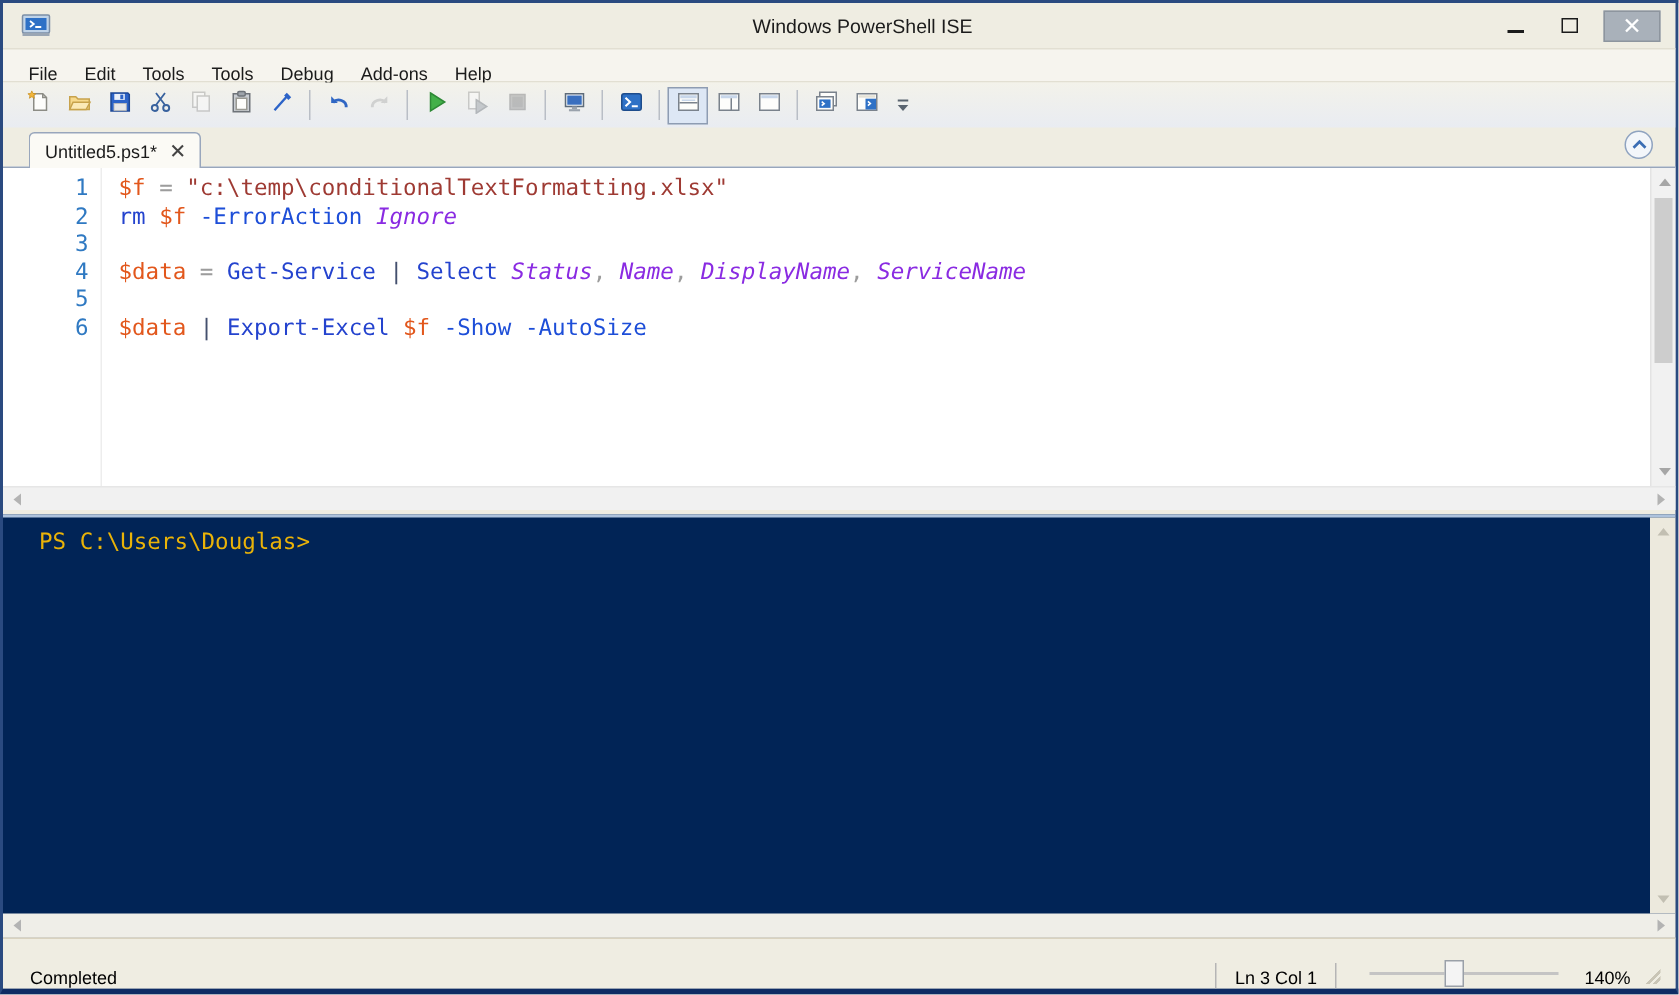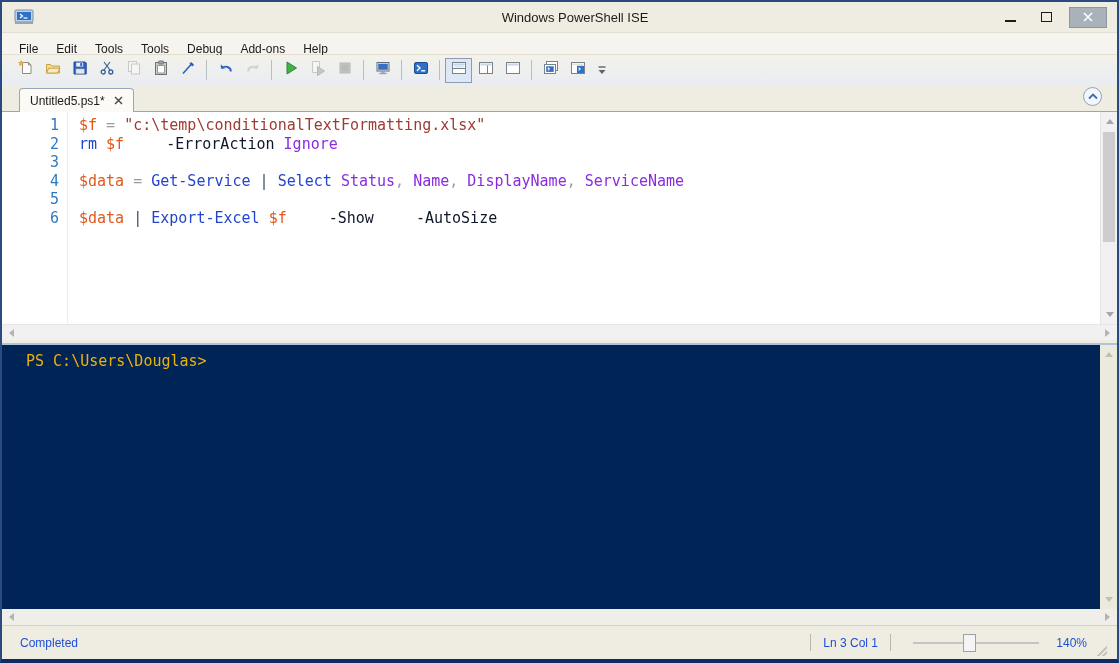--- a/index.html
+++ b/index.html
@@ -45,22 +45,22 @@
   .editor-wrap { flex:0 0 229px; height:229px; background:#ffffff; border-top:1px solid #98a6bc; display:flex; flex-direction:column; }
   .editor-body { flex:1; display:flex; overflow:hidden; }
   .gutter { width:66px; flex:0 0 66px; text-align:right; padding:4px 8px 0 0; color:#2f79c2; font:15px/18.6px "DejaVu Sans Mono", monospace; border-right:1px solid #ededed; }
   .gutter div { height:18.6px; }
   .code { flex:1; padding:4px 0 0 11px; font:15px/18.6px "DejaVu Sans Mono", monospace; color:#000; overflow:hidden; }
   .code div { height:18.6px; white-space:pre; }
   .tk-var   { color:#e2571c; }
   .tk-op    { color:#9c9c9c; }
   .tk-str   { color:#9e3a33; }
   .tk-cmd   { color:#2443ce; }
-  .tk-param { color:#0f172a;margin-left:33px; }
-  .tk-arg   { color:#8a2be2; }
+  .tk-param { color:#1d4ed8; }
+  .tk-arg   { color:#8a2be2;font-style:italic; }
   .tk-pipe  { color:#44506e; }
   .tk-pln   { color:#000000; }
 
   
   .v-scroll { width:17px; flex:0 0 17px; background:#f1f1f1; border-left:1px solid #e3e3e3; position:relative; }
   .v-thumb { position:absolute; left:2px; right:2px; top:20px; height:110px; background:#cdcdcd; }
   .arr { width:0; height:0; position:absolute; }
   .arr-up    { left:5px; top:7px;    border-left:4px solid transparent; border-right:4px solid transparent; border-bottom:5px solid #a6a6a6; }
   .arr-down  { left:5px; bottom:7px; border-left:4px solid transparent; border-right:4px solid transparent; border-top:5px solid #a6a6a6; }
   .h-scroll { height:16px; flex:0 0 16px; background:#f1f1f1; border-top:1px solid #e6e6e6; position:relative; }
@@ -70,21 +70,21 @@
   
   .console-wrap { flex:0 0 282px; height:282px; margin-top:3px; border-top:2px solid #aec3dd; display:flex; flex-direction:column; background:#012456; }
   .console-body { flex:1; display:flex; }
   .console-text { flex:1; padding:7px 0 0 24px; color:#eab308; font:15px/18.6px "DejaVu Sans Mono", monospace; white-space:pre; }
   .console-vscroll { width:17px; flex:0 0 17px; background:#ece9dd; position:relative; }
   .console-vscroll .arr-up { border-bottom-color:#c2bfb2; }
   .console-vscroll .arr-down { border-top-color:#c2bfb2; }
   .console-hscroll { height:16px; flex:0 0 16px; background:#efeee8; position:relative; }
 
   
-  .statusbar { flex:1; border-top:1px solid #d9d2bf; background:#efede2; display:flex; align-items:center; padding:0 10px 0 18px; font-size:12px; color:#1d4ed8; position:relative; }
+  .statusbar { flex:1; border-top:1px solid #d9d2bf; background:#efede2; display:flex; align-items:flex-end; padding:0 10px 0 18px; font-size:12px; color:#000000; position:relative; }
   .status-left { flex:1; }
   .sb-sep { width:1px; height:17px; background:#b5b5b5; margin:0 12px; }
   .slider { width:126px; height:20px; position:relative; margin:0 10px; }
   .slider-track { position:absolute; left:0; right:0; top:9px; height:2px; background:#c4c4c4; }
   .slider-thumb { position:absolute; left:40%; top:1px; width:13px; height:18px; background:#f4f4f4; border:1px solid #9aa0a8; }
   .zoom-label { width:38px; text-align:right; }
   .resize-grip { width:12px; height:12px; margin-left:8px; align-self:flex-end; margin-bottom:3px;
     background:
       linear-gradient(135deg, transparent 0 58%, #c9c5b6 58% 70%, transparent 70% 78%, #c9c5b6 78% 90%, transparent 90%);
   }

